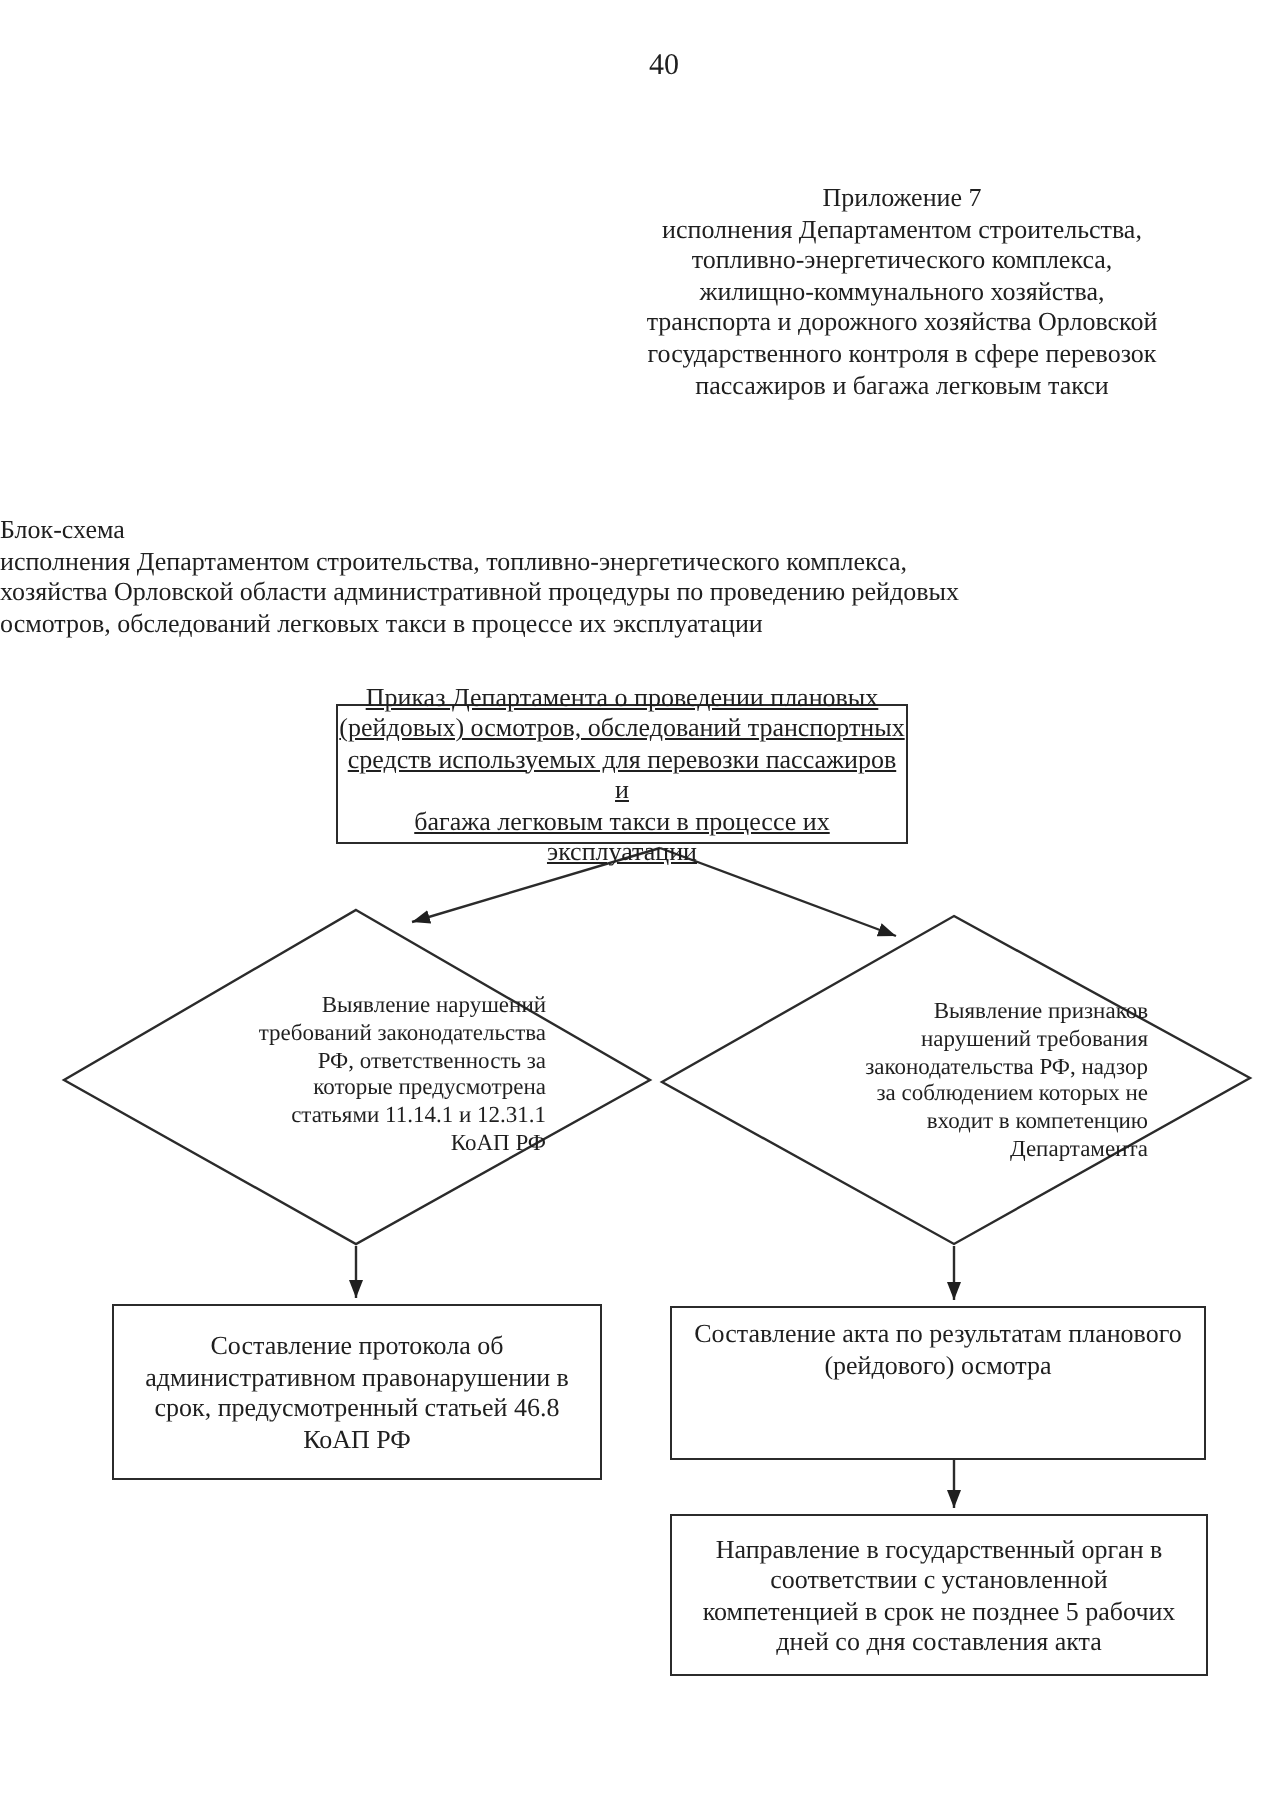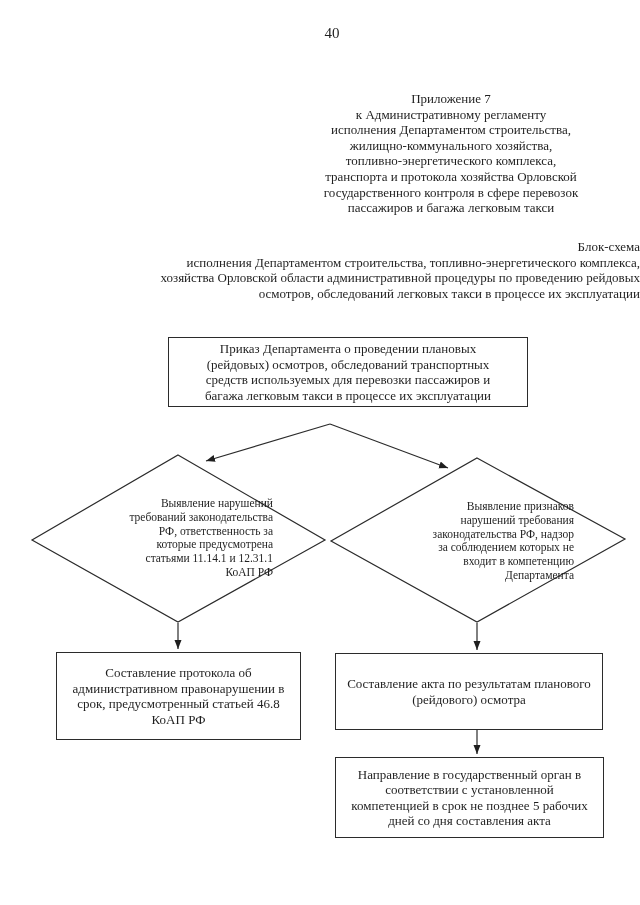--- a/index.html
+++ b/index.html
@@ -13,57 +13,56 @@
   }
   .pagenum{
     position:absolute;top:25px;left:0;width:640px;
     text-align:center;font-size:15px;margin-left:12px;
   }
   .appendix{
     position:absolute;top:91px;left:295px;width:312px;
     text-align:center;font-size:13px;line-height:15.6px;
   }
   .doctitle{
-    position:absolute;top:239px;left:0;width:640px;
-    text-align:right;font-size:13px;line-height:15.6px;
+    position:absolute;top:257px;left:0;width:640px;
+    text-align:left;font-size:13px;line-height:15.6px;
   }
   .box{
     position:absolute;box-sizing:border-box;
     border:1px solid #2b2b2b;background:#ffffff;
     display:flex;align-items:center;justify-content:center;
     text-align:center;white-space:pre-line;
     font-size:13px;line-height:15.5px;
     z-index:2;
   }
-  .box.order{left:168px;top:337px;width:360px;height:70px;}
+  .box.order{left:168px;top:352px;width:286px;height:70px;text-decoration:underline;}
   .box.protocol{left:56px;top:652px;width:245px;height:88px;}
-  .box.act{left:335px;top:653px;width:268px;height:77px;align-items:flex-start;padding-top:22px;}
+  .box.act{left:335px;top:653px;width:268px;height:77px;align-items:flex-start;padding-top:5px;}
   .box.send{left:335px;top:757px;width:269px;height:81px;}
   .dtext{
     position:absolute;text-align:right;white-space:pre-line;
     font-size:11.5px;line-height:13.8px;z-index:2;
   }
   .dtext.left{left:83px;top:497px;width:190px;}
   .dtext.right{left:382px;top:500px;width:192px;}
   svg.connectors{position:absolute;left:0;top:0;z-index:1;}
 </style>
 </head>
 <body>
 
 <div class="page">
 
   <div class="pagenum">40</div>
 
   <div class="appendix">
     <div>Приложение 7</div>
-    <div>к Административному регламенту</div>
     <div>исполнения Департаментом строительства,</div>
+    <div>топливно-энергетического комплекса,</div>
     <div>жилищно-коммунального хозяйства,</div>
-    <div>топливно-энергетического комплекса,</div>
-    <div>транспорта и протокола хозяйства Орловской</div>
+    <div>транспорта и дорожного хозяйства Орловской</div>
     <div>государственного контроля в сфере перевозок</div>
     <div>пассажиров и багажа легковым такси</div>
   </div>
 
   <div class="doctitle">
     <div>Блок-схема</div>
     <div>исполнения Департаментом строительства, топливно-энергетического комплекса,</div>
     <div>хозяйства Орловской области административной процедуры по проведению рейдовых</div>
     <div>осмотров, обследований легковых такси в процессе их эксплуатации</div>
   </div>

